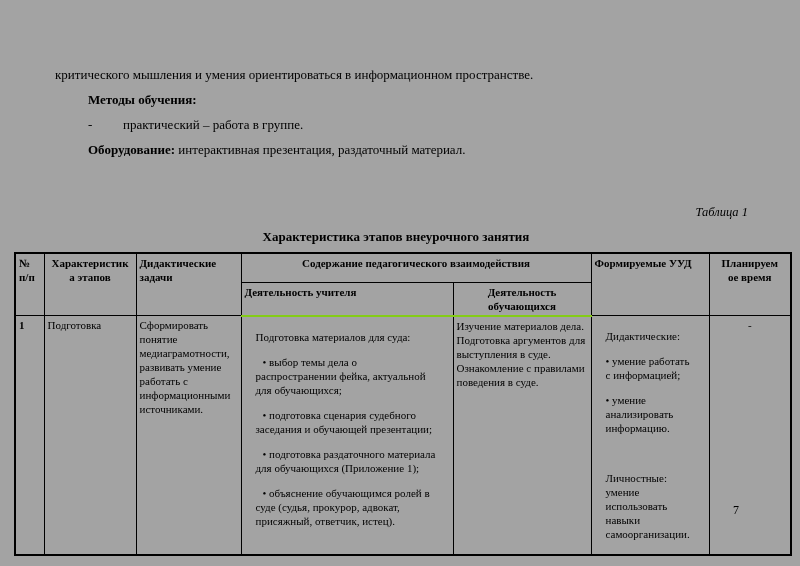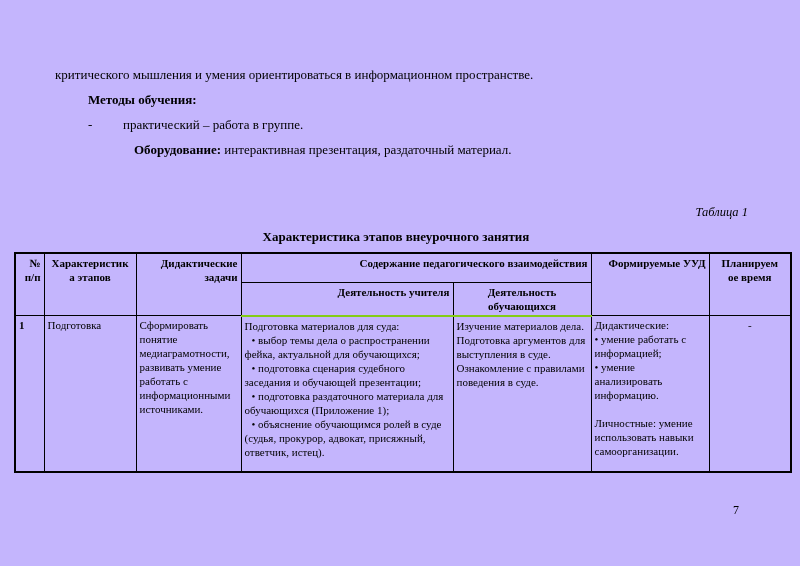--- a/index.html
+++ b/index.html
@@ -1,35 +1,35 @@
 <!DOCTYPE html>
 <html lang="ru"><head>
 <meta charset="utf-8">
 <style>
   html, body { margin: 0; padding: 0; }
   .page {
     position: relative;
     width: 800px;
     height: 566px;
-    background: #c4b5fd;
+    background: #a3a3a3;
     color: #000000;
     font-family: "Liberation Serif", "DejaVu Serif", serif;
     overflow: hidden;
   }
   
   .bodytext {
     position: absolute;
     left: 55px;
     top: 62px;
     width: 695px;
     font-size: 13px;
   }
   .bodytext p { margin: 0; line-height: 25px; }
   .indent { padding-left: 33px; }
-  .bold { font-weight: bold; margin-left: 46px; }
+  .bold { font-weight: bold; }
   .listitem { padding-left: 33px; }
   .listitem .marker { display: inline-block; width: 35px; }
   
   .table-caption {
     position: absolute;
     top: 205px;
     right: 52px;
     font-size: 12.5px;
     font-style: italic;
   }
@@ -58,31 +58,31 @@
     vertical-align: top;
     padding: 2px 3px;
     line-height: 14px;
     overflow: hidden;
   }
   table.stages thead tr.group-row { height: 29px; }
   table.stages thead tr.sub-row { height: 29px; }
   table.stages thead tr.sub-row th { border-bottom: 2px solid #84cc16; }
   table.stages tbody tr { height: 156px; }
   th { font-weight: bold; }
-  .th-center { text-align: right; }
+  .th-center { text-align: left; }
   .th-left { text-align: center; }
   .preline { white-space: pre-line; }
   .th-group {
-    text-align: right;
+    text-align: center;
     vertical-align: bottom;
     padding-left: 18px;
     padding-bottom: 3px;
   }
   td.cell { text-align: left; }
-  td.cell p { margin: 0; min-height: 14px; }
+  td.cell p { margin: 11px; min-height: 14px; }
   td.cell p.bullet { text-indent: 7px; }
   td.num-cell { font-weight: bold; }
   td.time-cell { text-align: center; }
   
   .page-number {
     position: absolute;
     top: 503px;
     left: 733px;
     font-size: 12px;
   }

